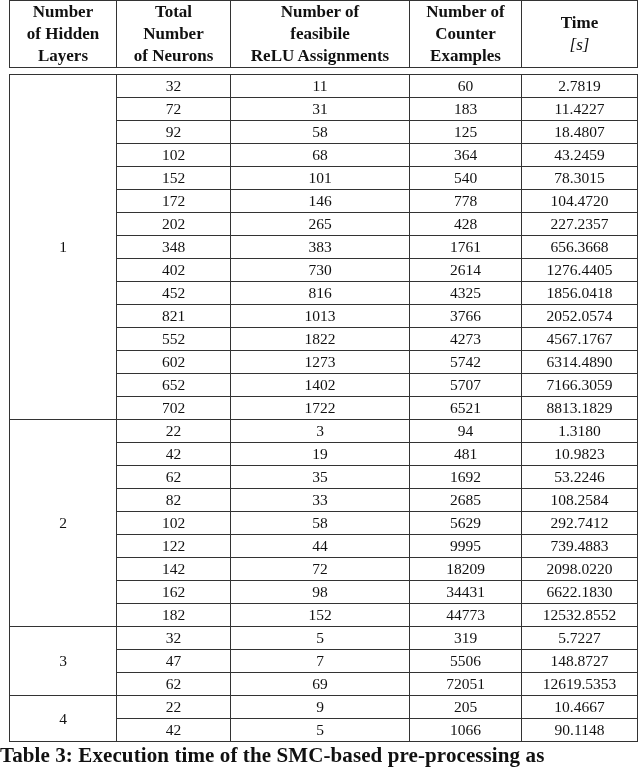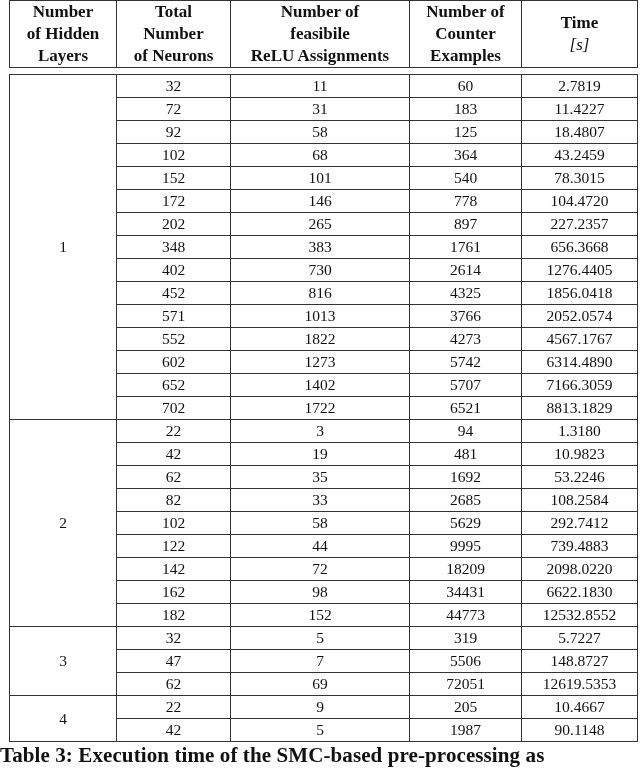--- a/index.html
+++ b/index.html
@@ -80,21 +80,21 @@
         </tr>
         <tr>
           <td>172</td>
           <td>146</td>
           <td>778</td>
           <td>104.4720</td>
         </tr>
         <tr>
           <td>202</td>
           <td>265</td>
-          <td>897</td>
+          <td>428</td>
           <td>227.2357</td>
         </tr>
         <tr>
           <td>348</td>
           <td>383</td>
           <td>1761</td>
           <td>656.3668</td>
         </tr>
         <tr>
           <td>402</td>
@@ -102,21 +102,21 @@
           <td>2614</td>
           <td>1276.4405</td>
         </tr>
         <tr>
           <td>452</td>
           <td>816</td>
           <td>4325</td>
           <td>1856.0418</td>
         </tr>
         <tr>
-          <td>571</td>
+          <td>821</td>
           <td>1013</td>
           <td>3766</td>
           <td>2052.0574</td>
         </tr>
         <tr>
           <td>552</td>
           <td>1822</td>
           <td>4273</td>
           <td>4567.1767</td>
         </tr>
@@ -215,20 +215,20 @@
         <tr>
           <td class="layers" rowspan="2">4</td>
           <td>22</td>
           <td>9</td>
           <td>205</td>
           <td>10.4667</td>
         </tr>
         <tr>
           <td>42</td>
           <td>5</td>
-          <td>1987</td>
+          <td>1066</td>
           <td>90.1148</td>
         </tr>
       </tbody>
   </table>
 
   <div class="caption">Table 3: Execution time of the SMC-based pre-processing as</div>
 </div>
 
 </body></html>

